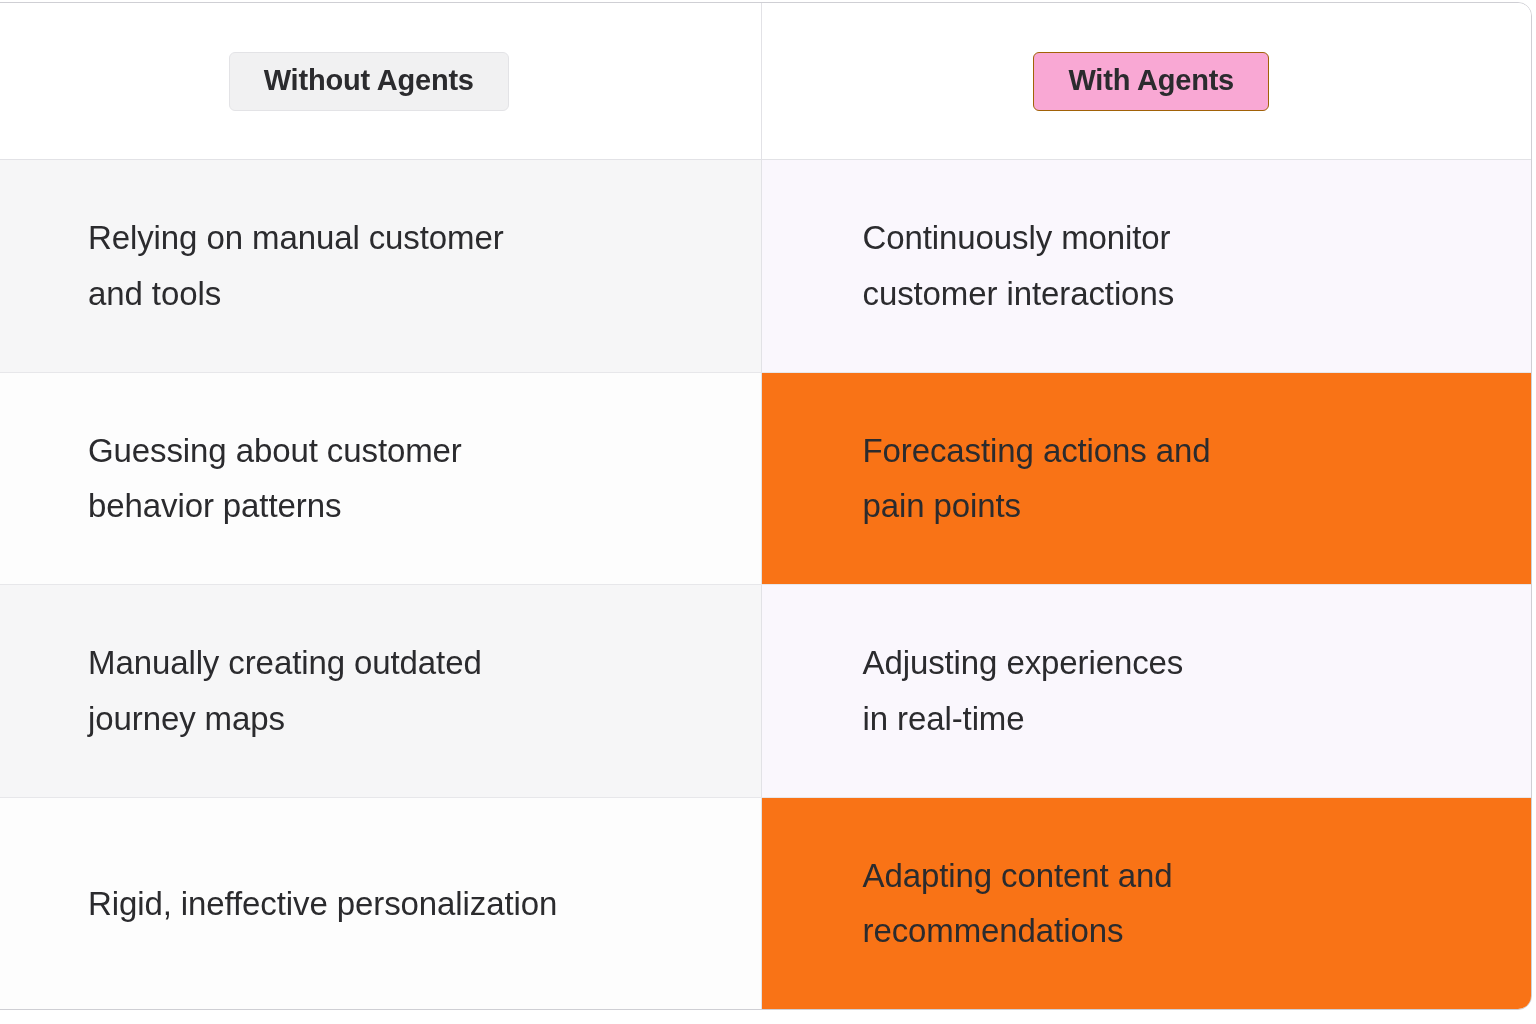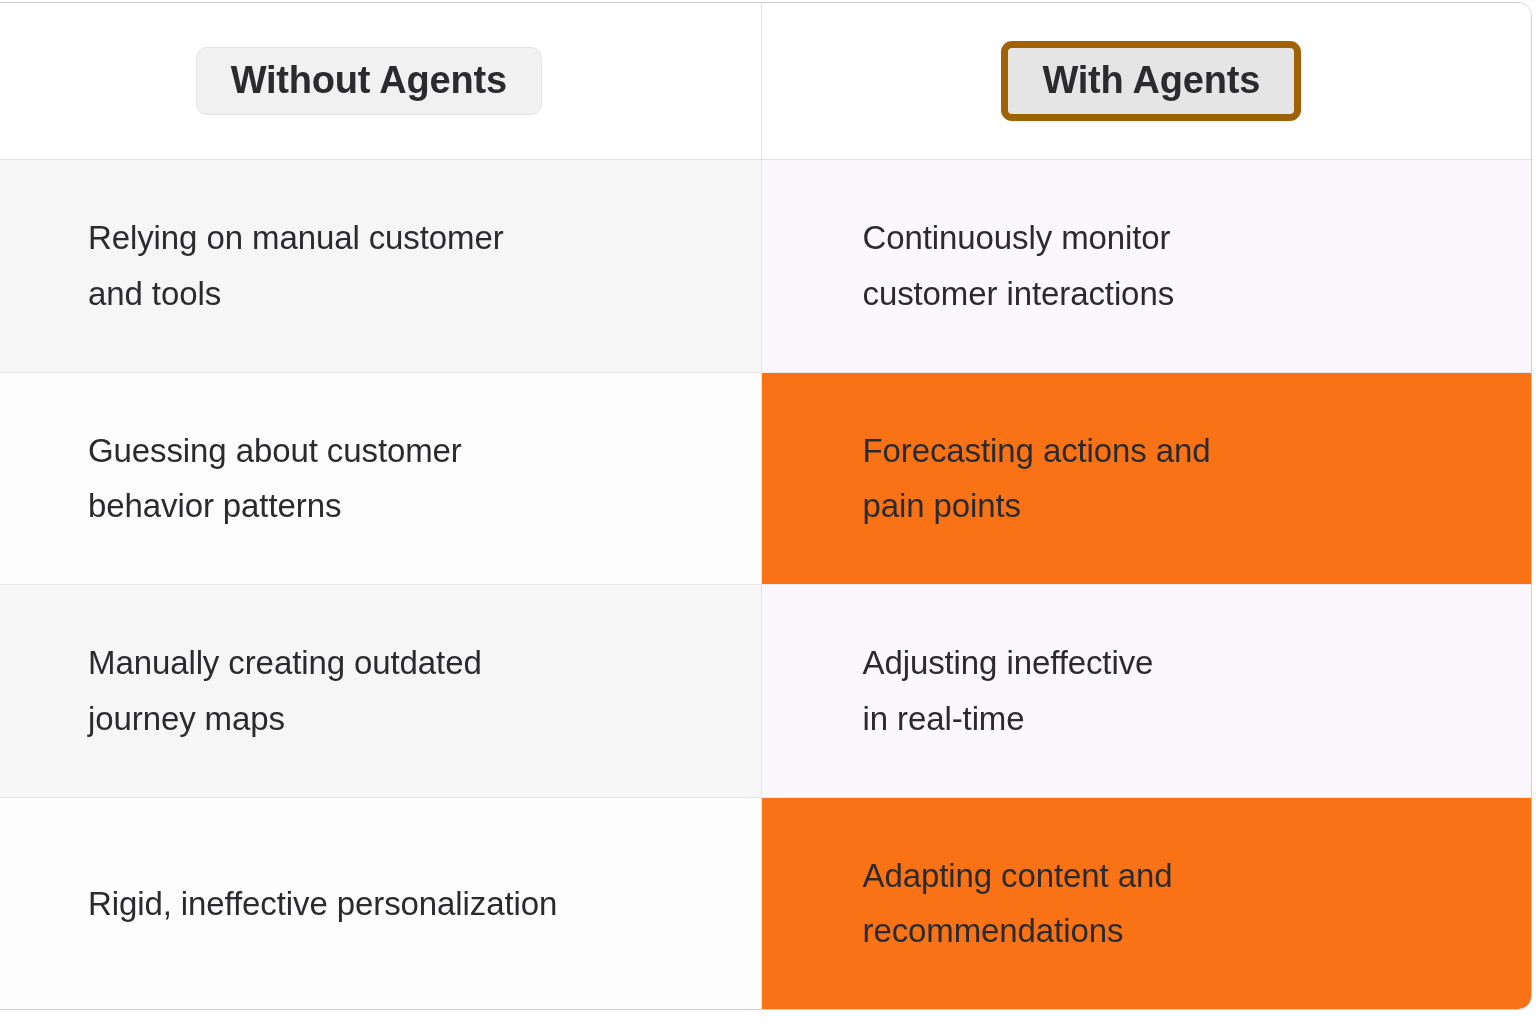--- a/index.html
+++ b/index.html
@@ -50,36 +50,36 @@
     border-bottom: 1px solid #e2e2e6;
     background: #ffffff;
     font-weight: normal;
   }
   .cmp-head th.head-left  { border-right: 1px solid #e2e2e6; }
 
   .head-badge {
     display: inline-block;
     box-sizing: border-box;
     padding: 13px 34px 15px 34px;
-    border-radius: 11px;
-    font-size: 38px;
+    border-radius: 6px;
+    font-size: 29px;
     font-weight: bold;
     letter-spacing: -0.2px;
     line-height: 1;
     color: #2b2b2e;
     white-space: nowrap;
   }
   .head-badge.badge-neutral {
     background: #f1f1f2;
     border: 1px solid #e3e3e6;
     margin-left: -10px;
   }
   .head-badge.badge-accent {
-    background: #e5e5e5;
-    border: 7px solid #a16207;
+    background: #f9a8d4;
+    border: 1px solid #a16207;
     margin-left: 8px;
   }
 
   
   .cmp-body td {
     height: 209px;
     padding: 0 40px 0 101px;
     margin: 0;
     vertical-align: middle;
     border-bottom: 1px solid #e7e7ea;
@@ -145,21 +145,21 @@
           <span class="cell-text">Forecasting actions and
 pain points</span>
         </td>
       </tr>
       <tr class="row-odd">
         <td class="cell-left">
           <span class="cell-text">Manually creating outdated
 journey maps</span>
         </td>
         <td class="cell-right">
-          <span class="cell-text">Adjusting ineffective
+          <span class="cell-text">Adjusting experiences
 in real-time</span>
         </td>
       </tr>
       <tr class="row-even">
         <td class="cell-left">
           <span class="cell-text">Rigid, ineffective personalization</span>
         </td>
         <td class="cell-right">
           <span class="cell-text">Adapting content and
 recommendations</span>

